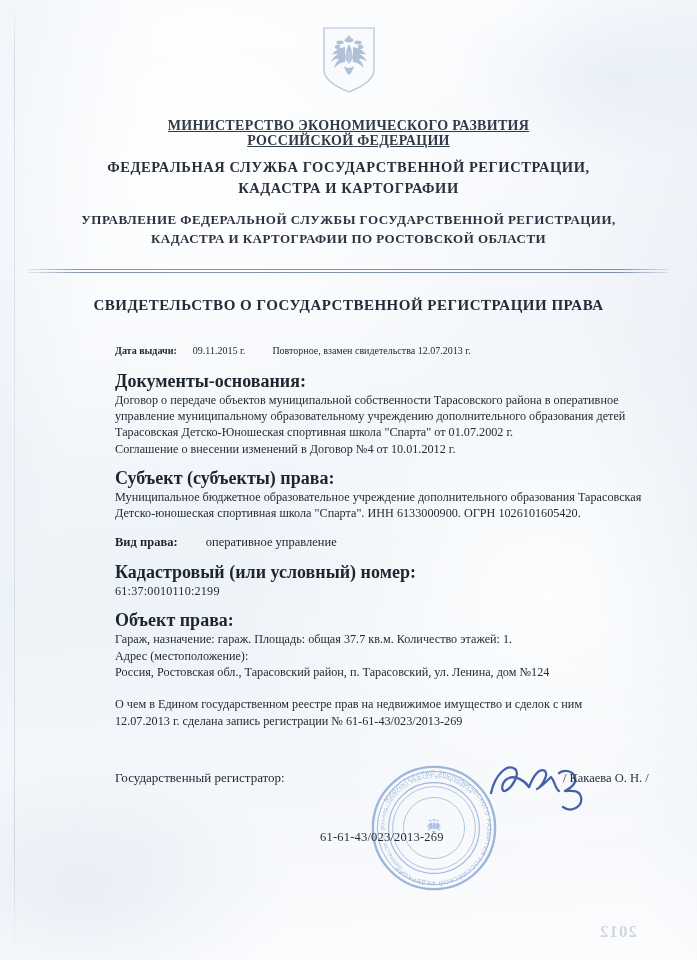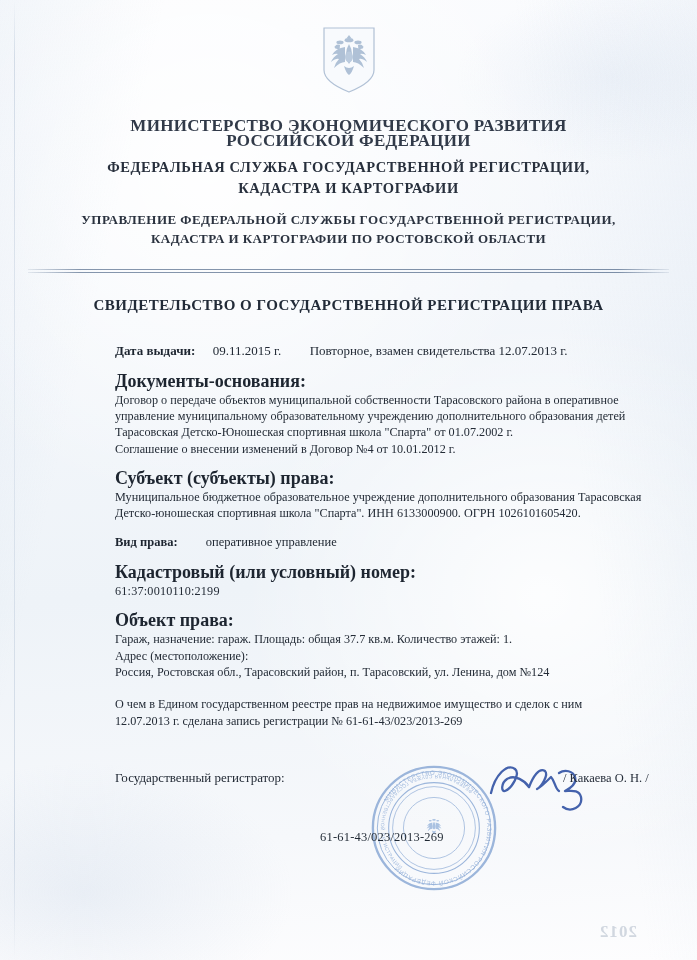--- a/index.html
+++ b/index.html
@@ -60,25 +60,26 @@
 
   
   .header {
     position: absolute;
     left: 0; right: 0;
     top: 118px;
     text-align: center;
     color: #2b3340;
   }
   .hdr-ministry {
-    font-size: 17px;
+    font-size: 14px;
     letter-spacing: 0.3px;
     line-height: 15px;
     font-weight: 700;
     color: #313a49;
+    text-decoration: underline;
   }
   .hdr-service {
     margin-top: 9px;
     font-size: 14.5px;
     font-weight: 700;
     letter-spacing: 0.55px;
     line-height: 21px;
     color: #28303d;
   }
   .hdr-rosreestr {
@@ -129,21 +130,21 @@
 
   
   .body {
     position: absolute;
     left: 115px;
     right: 48px;
     top: 342px;
   }
 
   .row-date {
-    font-size: 13px;
+    font-size: 10px;
     line-height: 17px;
     margin-bottom: 14px;
   }
   .lbl {
     font-weight: 700;
     color: #1d2530;
   }
   .val {
     font-weight: 400;
     color: #222a35;

